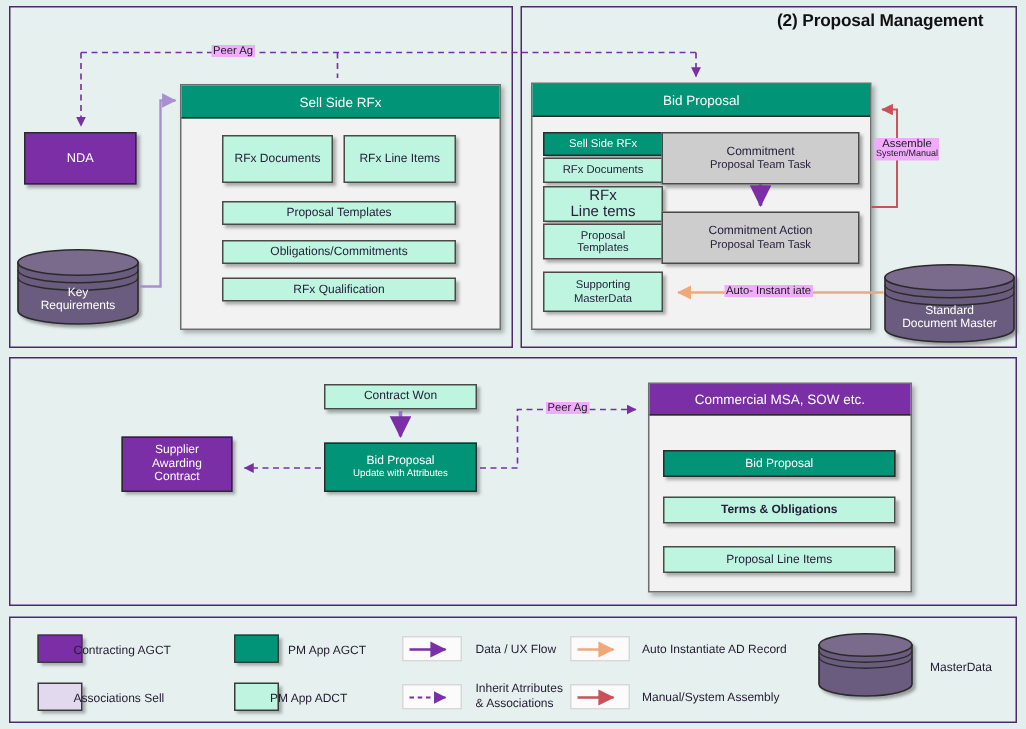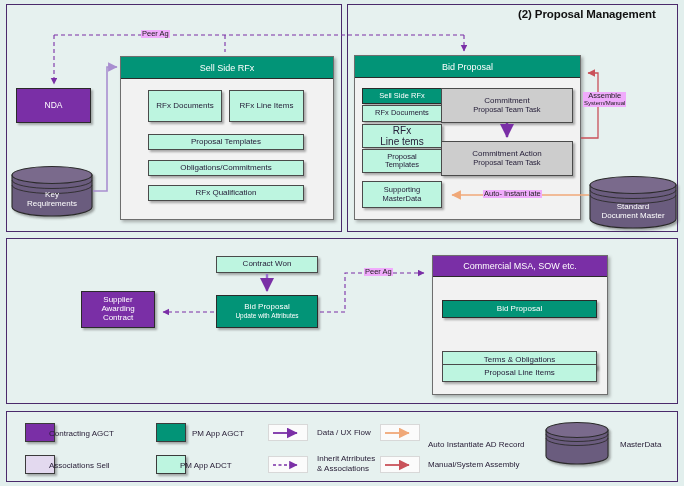--- a/index.html
+++ b/index.html
@@ -242,21 +242,21 @@
   </div>
 
   <div class="container-card" style="left:432px;top:255px;width:176px;height:140px;">
     <div class="card-header purple" style="height:21px;">
       <span>Commercial MSA, SOW etc.</span>
     </div>
   </div>
   <div class="box pmagct" style="left:442px;top:300px;width:155px;height:18px;">
     <span>Bid Proposal</span>
   </div>
-  <div class="box pmadct" style="left:442px;top:351px;width:155px;height:18px;">
+  <div class="box pmadct" style="left:442px;top:331px;width:155px;height:18px;font-weight:bold;">
     <span>Terms &amp; Obligations</span>
   </div>
   <div class="box pmadct" style="left:442px;top:364px;width:155px;height:18px;">
     <span>Proposal Line Items</span>
   </div>
 
   <svg class="svg-layer">
     <defs>
       <marker id="ah-purple" markerWidth="7" markerHeight="7" refX="5.6" refY="3" orient="auto">
         <path d="M0,0 L6,3 L0,6 z" fill="#7a2fa6"></path>
@@ -345,21 +345,21 @@
   <div class="lg-txt" style="left:317px;top:454px;">
     <span>Inherit Atrributes</span><br>
     <span>&amp; Associations</span>
   </div>
 
   <div class="lg-arrow" style="left:380px;top:424px;">
     <svg width="38" height="15">
       <path d="M4,8 L28,8" stroke="#f0a878" stroke-width="1.8" fill="none" marker-end="url(#ah-orange)"></path>
     </svg>
   </div>
-  <div class="lg-txt" style="left:428px;top:428px;margin-top:12px;">Auto Instantiate AD Record</div>
+  <div class="lg-txt" style="left:428px;top:428px;">Auto Instantiate AD Record</div>
 
   <div class="lg-arrow" style="left:380px;top:456px;">
     <svg width="38" height="15">
       <path d="M4,8 L28,8" stroke="#c9525a" stroke-width="1.8" fill="none" marker-end="url(#ah-red)"></path>
     </svg>
   </div>
   <div class="lg-txt" style="left:428px;top:460px;">Manual/System Assembly</div>
 
   <div class="cyl" style="left:545px;top:422px;width:64px;height:42px;">
     <svg width="64" height="42" viewBox="0 0 64 42">

